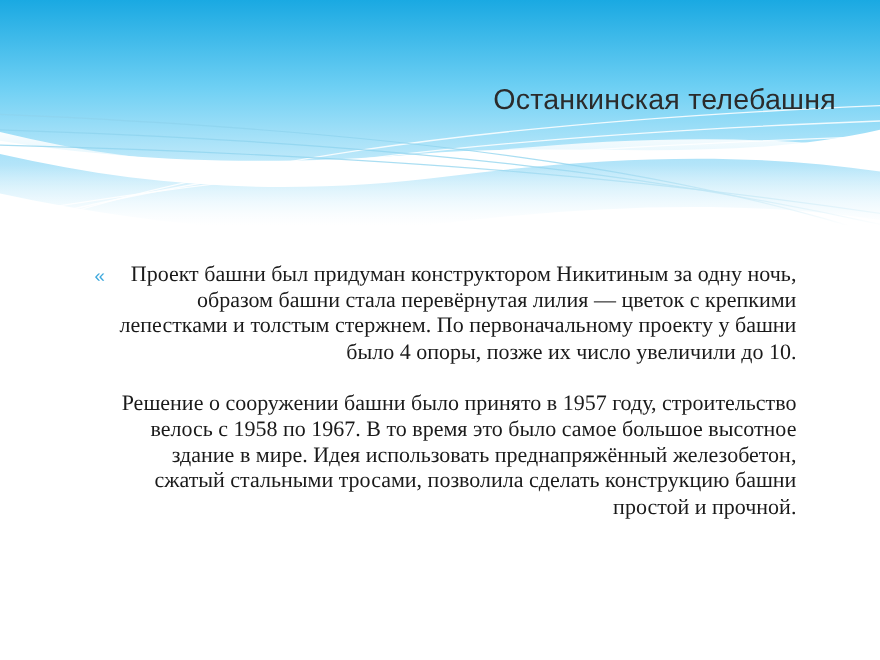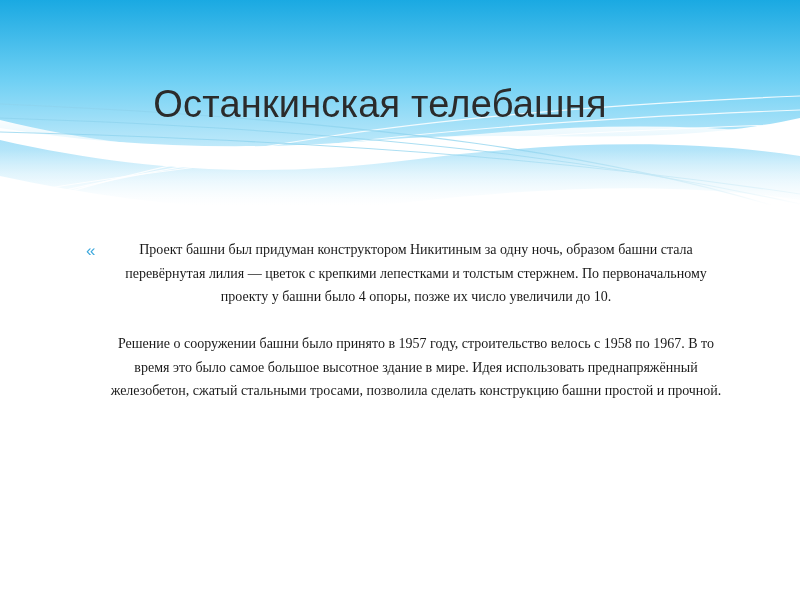--- a/index.html
+++ b/index.html
@@ -34,23 +34,23 @@
   .banner svg {
     display: block;
   }
 
   
   .title {
     position: absolute;
     top: 58px;
     left: 0;
     width: 760px;
-    text-align: center;
+    text-align: right;
     font-family: "Liberation Sans", sans-serif;
-    font-size: 38px;
+    font-size: 26px;
     font-weight: normal;
     color: #2b2b2b;
     letter-spacing: 0.2px;
     white-space: nowrap;
   }
 
   
   .content {
     position: absolute;
     top: 238px;
@@ -64,25 +64,25 @@
   .bullet-mark {
     position: absolute;
     left: 2px;
     top: 1px;
     color: #3fa9dd;
     font-size: 17px;
     line-height: 23px;
   }
   .para {
     font-family: "Liberation Serif", serif;
-    font-size: 14px;
+    font-size: 20px;
     line-height: 23.5px;
     color: #1a1a1a;
     margin: 0;
-    text-align: center;
+    text-align: right;
   }
   .para + .para {
     margin-top: 23.5px;
   }
 </style>
 </head>
 <body>
 
 <div class="slide">
 

